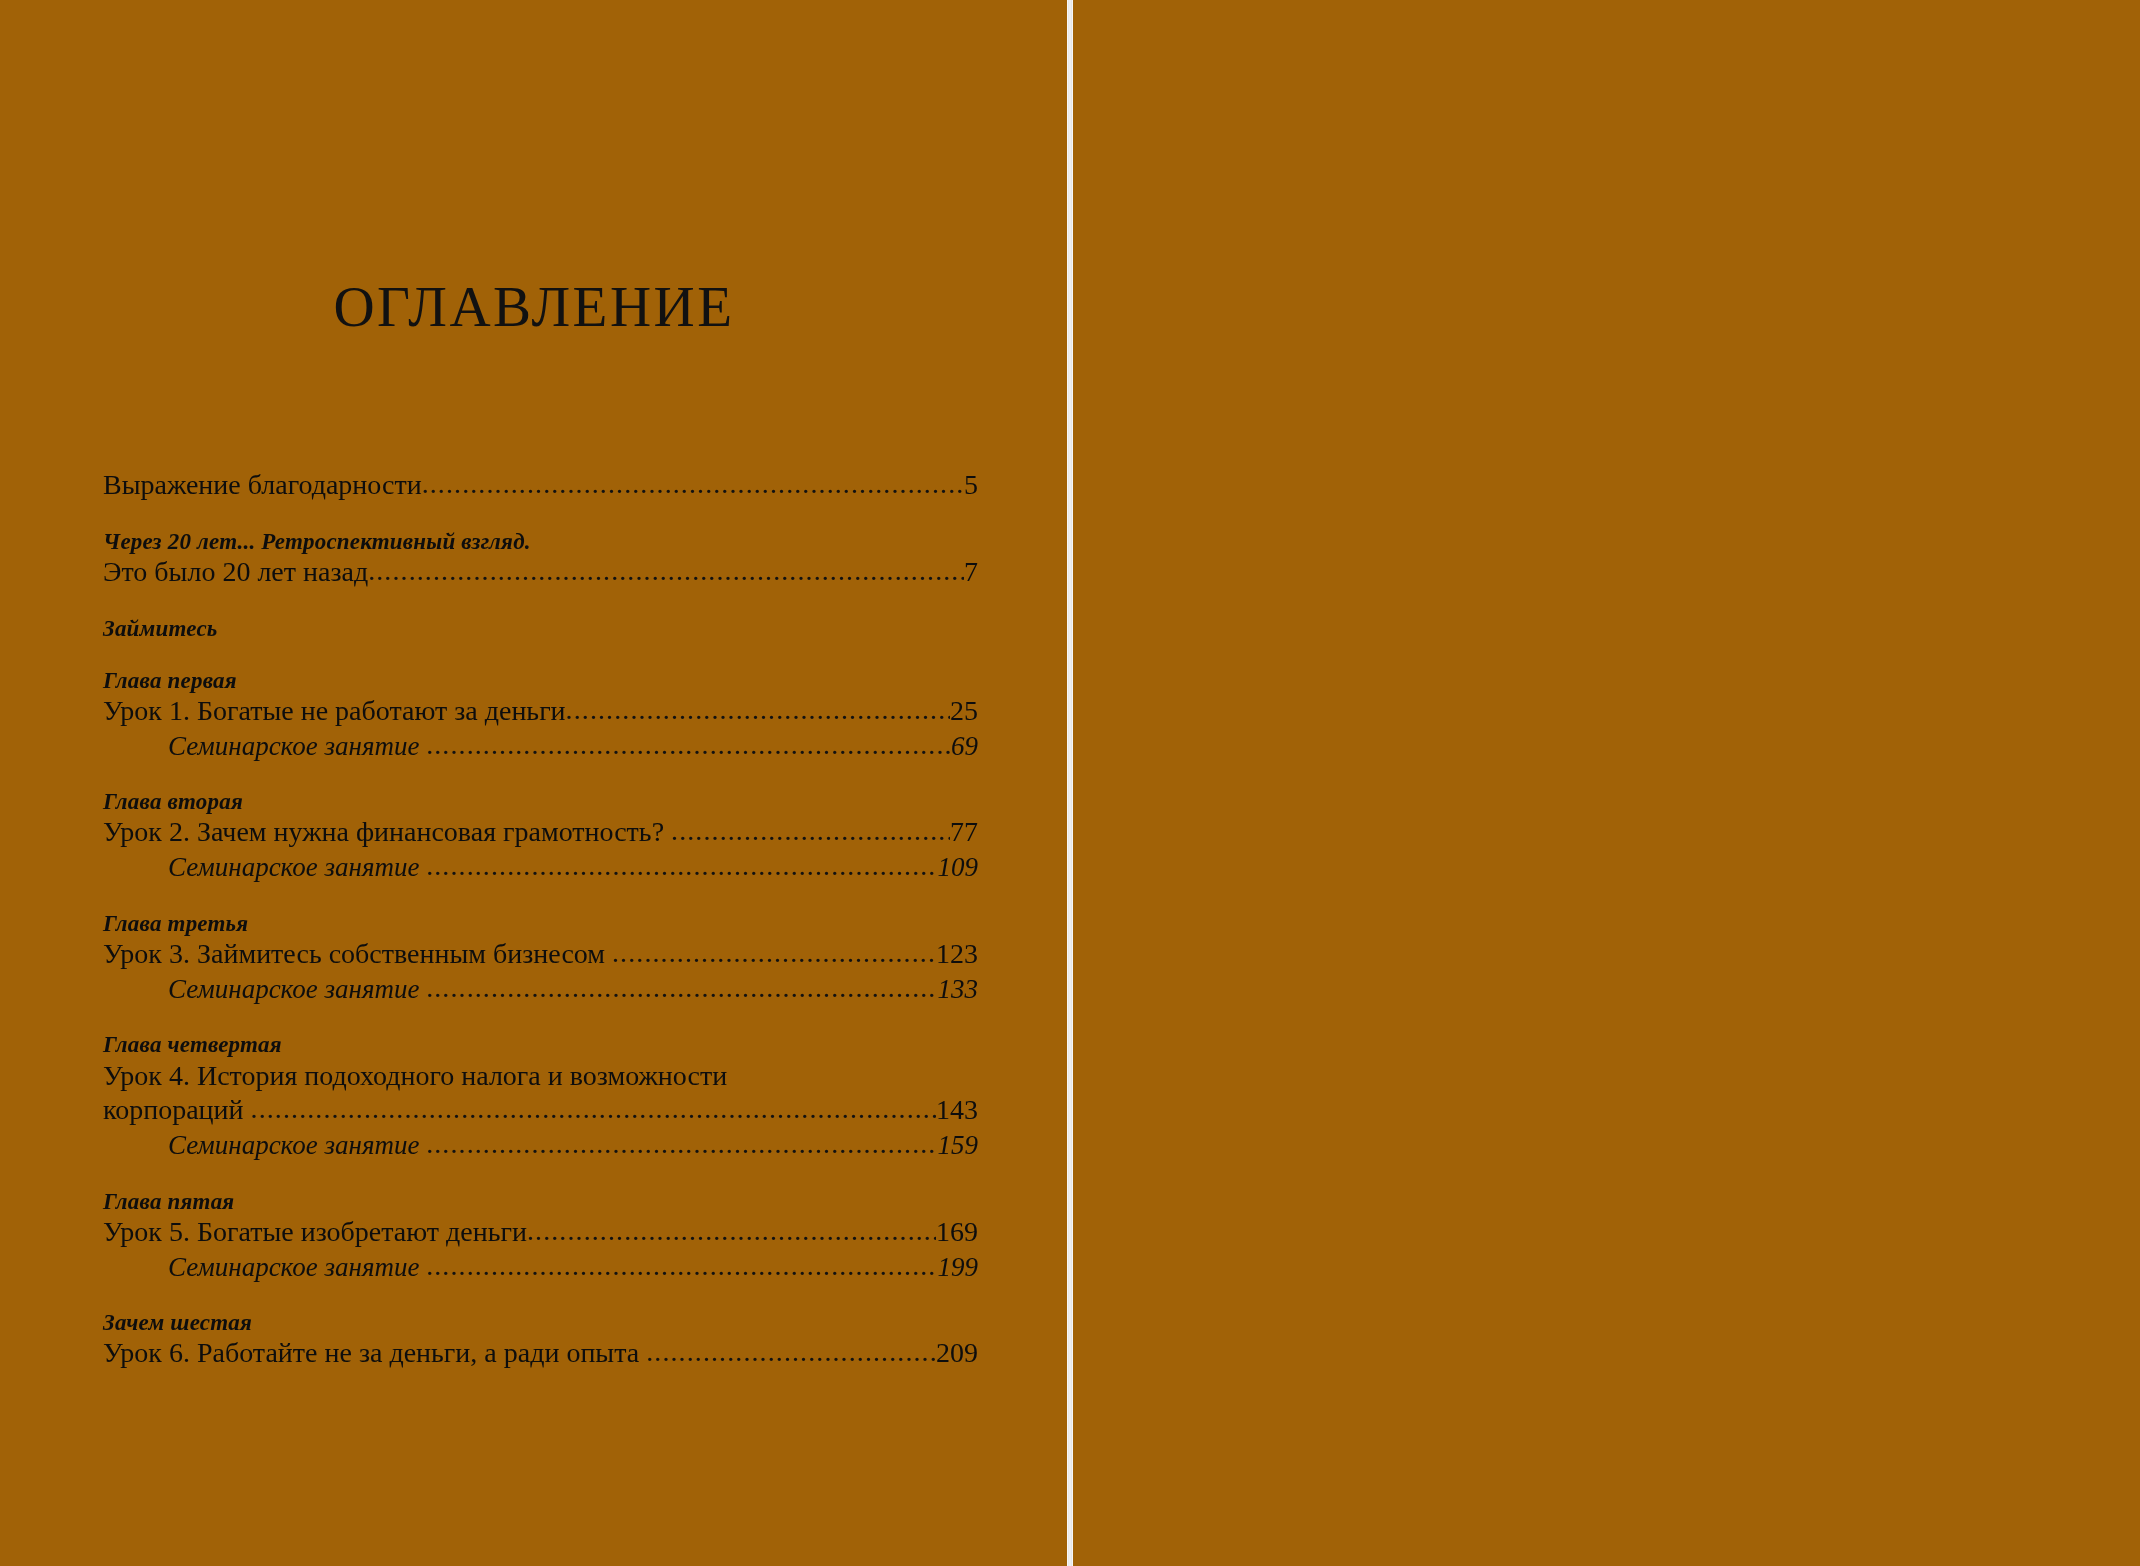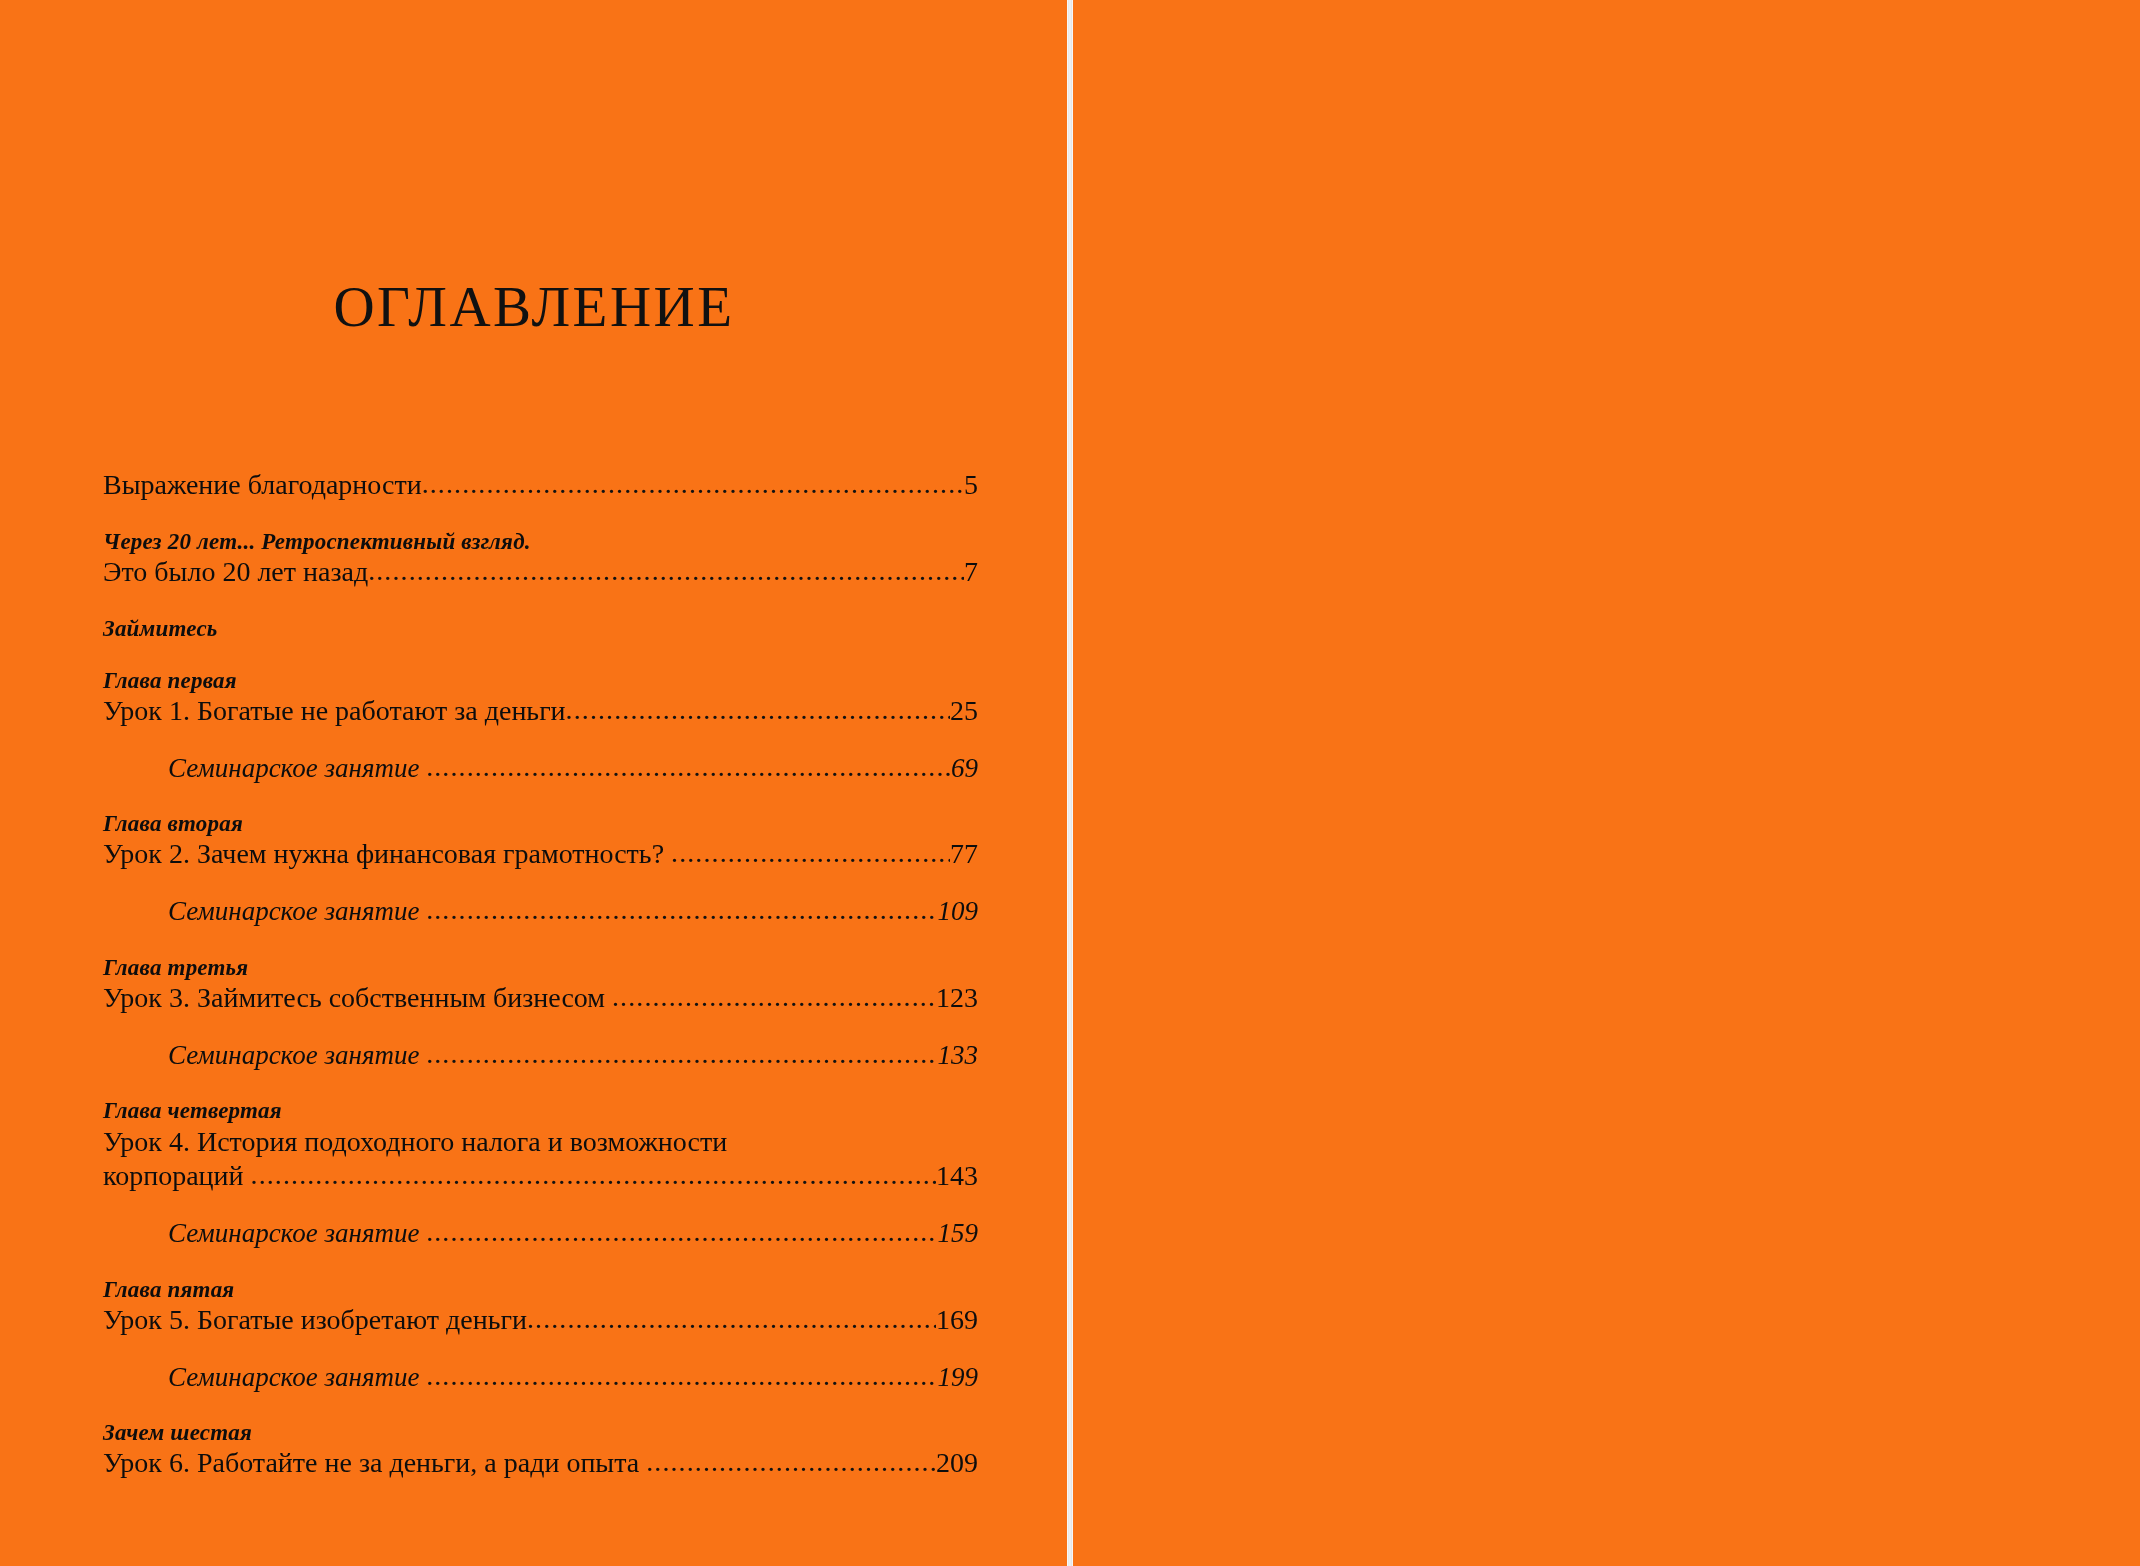--- a/index.html
+++ b/index.html
@@ -19,21 +19,21 @@
   
   .spread {
     position: absolute;
     inset: 0;
     display: flex;
   }
   .page {
     position: relative;
     height: 100%;
     box-sizing: border-box;
-    background: #f97316;
+    background: #a16207;
   }
   .page-left  { width: 1068px; }
   .page-right { width: 1072px; }
 
   .gutter {
     position: absolute;
     left: 1067px;
     top: 0;
     width: 6px;
     height: 100%;
@@ -99,21 +99,20 @@
   .row .pg {
     flex: 0 0 auto;
     text-align: right;
     font-variant-numeric: lining-nums;
   }
 
   
   .row.seminar {
     font-style: italic;
     font-size: 27px;
-    margin-top: 22px;
     padding-left: 65px;
   }
   .row.seminar .lead { font-style: normal; }
 
   
   .row.tight .lead::before { content: ""; }
   .row:not(.tight) .txt::after { content: "\00a0"; }
 
   
   .entry-wrap {

